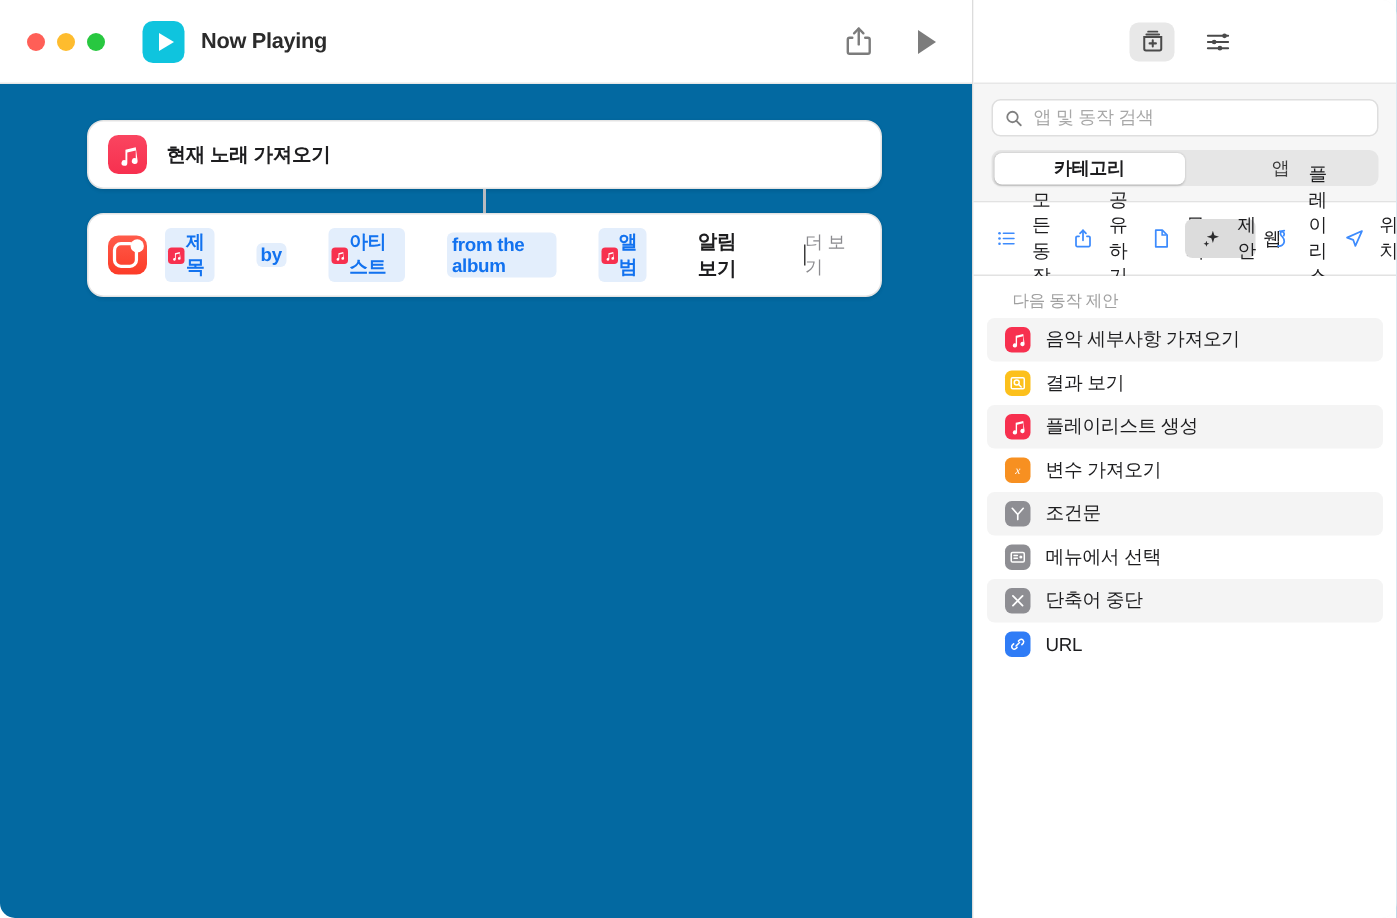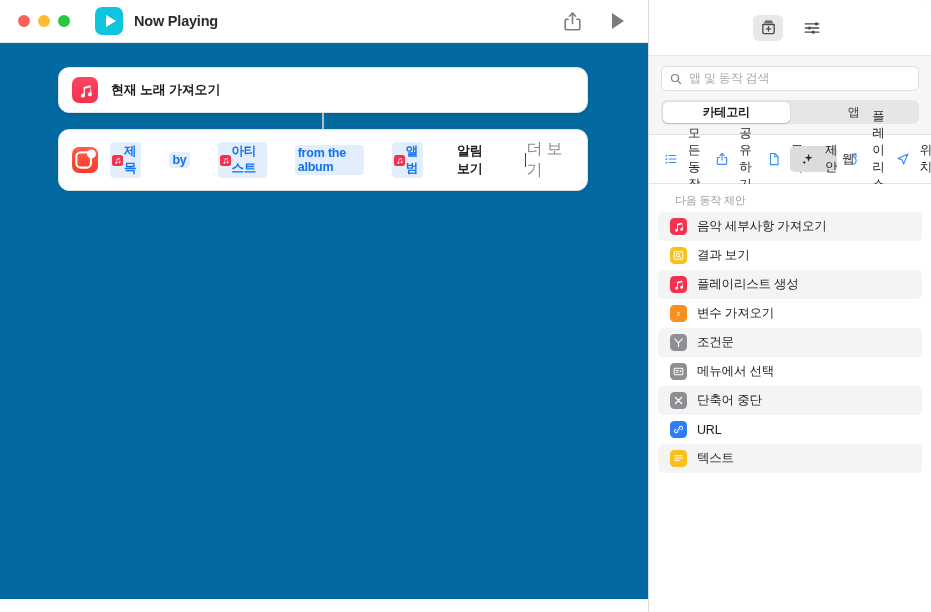--- a/index.html
+++ b/index.html
@@ -21,21 +21,21 @@
 
   
   #left {
     width: 648px;
     height: 612px;
     background: #ffffff;
     position: relative;
     flex: 0 0 648px;
   }
   #titlebar {
-    height: 43px;
+    height: 56px;
     display: flex;
     align-items: center;
     padding: 0 18px 0 18px;
     background: #ffffff;
     border-bottom: 1px solid #e7e7e7;
     position: relative;
   }
   .lights { display: flex; gap: 8px; align-items: center; }
   .light { width: 12px; height: 12px; border-radius: 50%; }
   .l-red { background: #ff5f57; }
@@ -158,21 +158,21 @@
   }
   .caret {
     display: inline-block;
     width: 1.5px; height: 14px;
     background: #3c3c3c;
     margin-left: 1px;
     vertical-align: -2px;
   }
   .more-link {
     margin-left: auto;
-    font-size: 16px;
+    font-size: 12px;
     color: #8b8b8f;
     letter-spacing: -0.2px;
     padding-right: 4px;
   }
 
   
   #right {
     width: 283px;
     flex: 0 0 283px;
     height: 612px;
@@ -599,27 +599,19 @@
         <span class="sugg-ic" style="background:#2f7cf6">
           <svg viewBox="0 0 24 24">
               <path d="M9.5 14.5 L14.5 9.5" stroke="#ffffff" stroke-width="2.2" stroke-linecap="round"></path>
               <path d="M13 7.5 L15 5.5 a3.6 3.6 0 0 1 5 5 L18 12.5" fill="none" stroke="#ffffff" stroke-width="2.2" stroke-linecap="round"></path>
               <path d="M11 16.5 L9 18.5 a3.6 3.6 0 0 1 -5 -5 L6 11.5" fill="none" stroke="#ffffff" stroke-width="2.2" stroke-linecap="round"></path>
             </svg>
         </span>
         <span>URL</span>
       </div>
 
-      <div class="sugg-row alt">
-        <span class="sugg-ic" style="background:#fcc01c">
-          <svg viewBox="0 0 24 24">
-              <path d="M4 6 h16 M4 11 h16 M4 16 h10" stroke="#ffffff" stroke-width="2.4" stroke-linecap="round"></path>
-            </svg>
-        </span>
-        <span>텍스트</span>
-      </div>
 
 
     </div>
 
     <div id="scrollbar"></div>
   </div>
 </div>
 
 </body></html>

